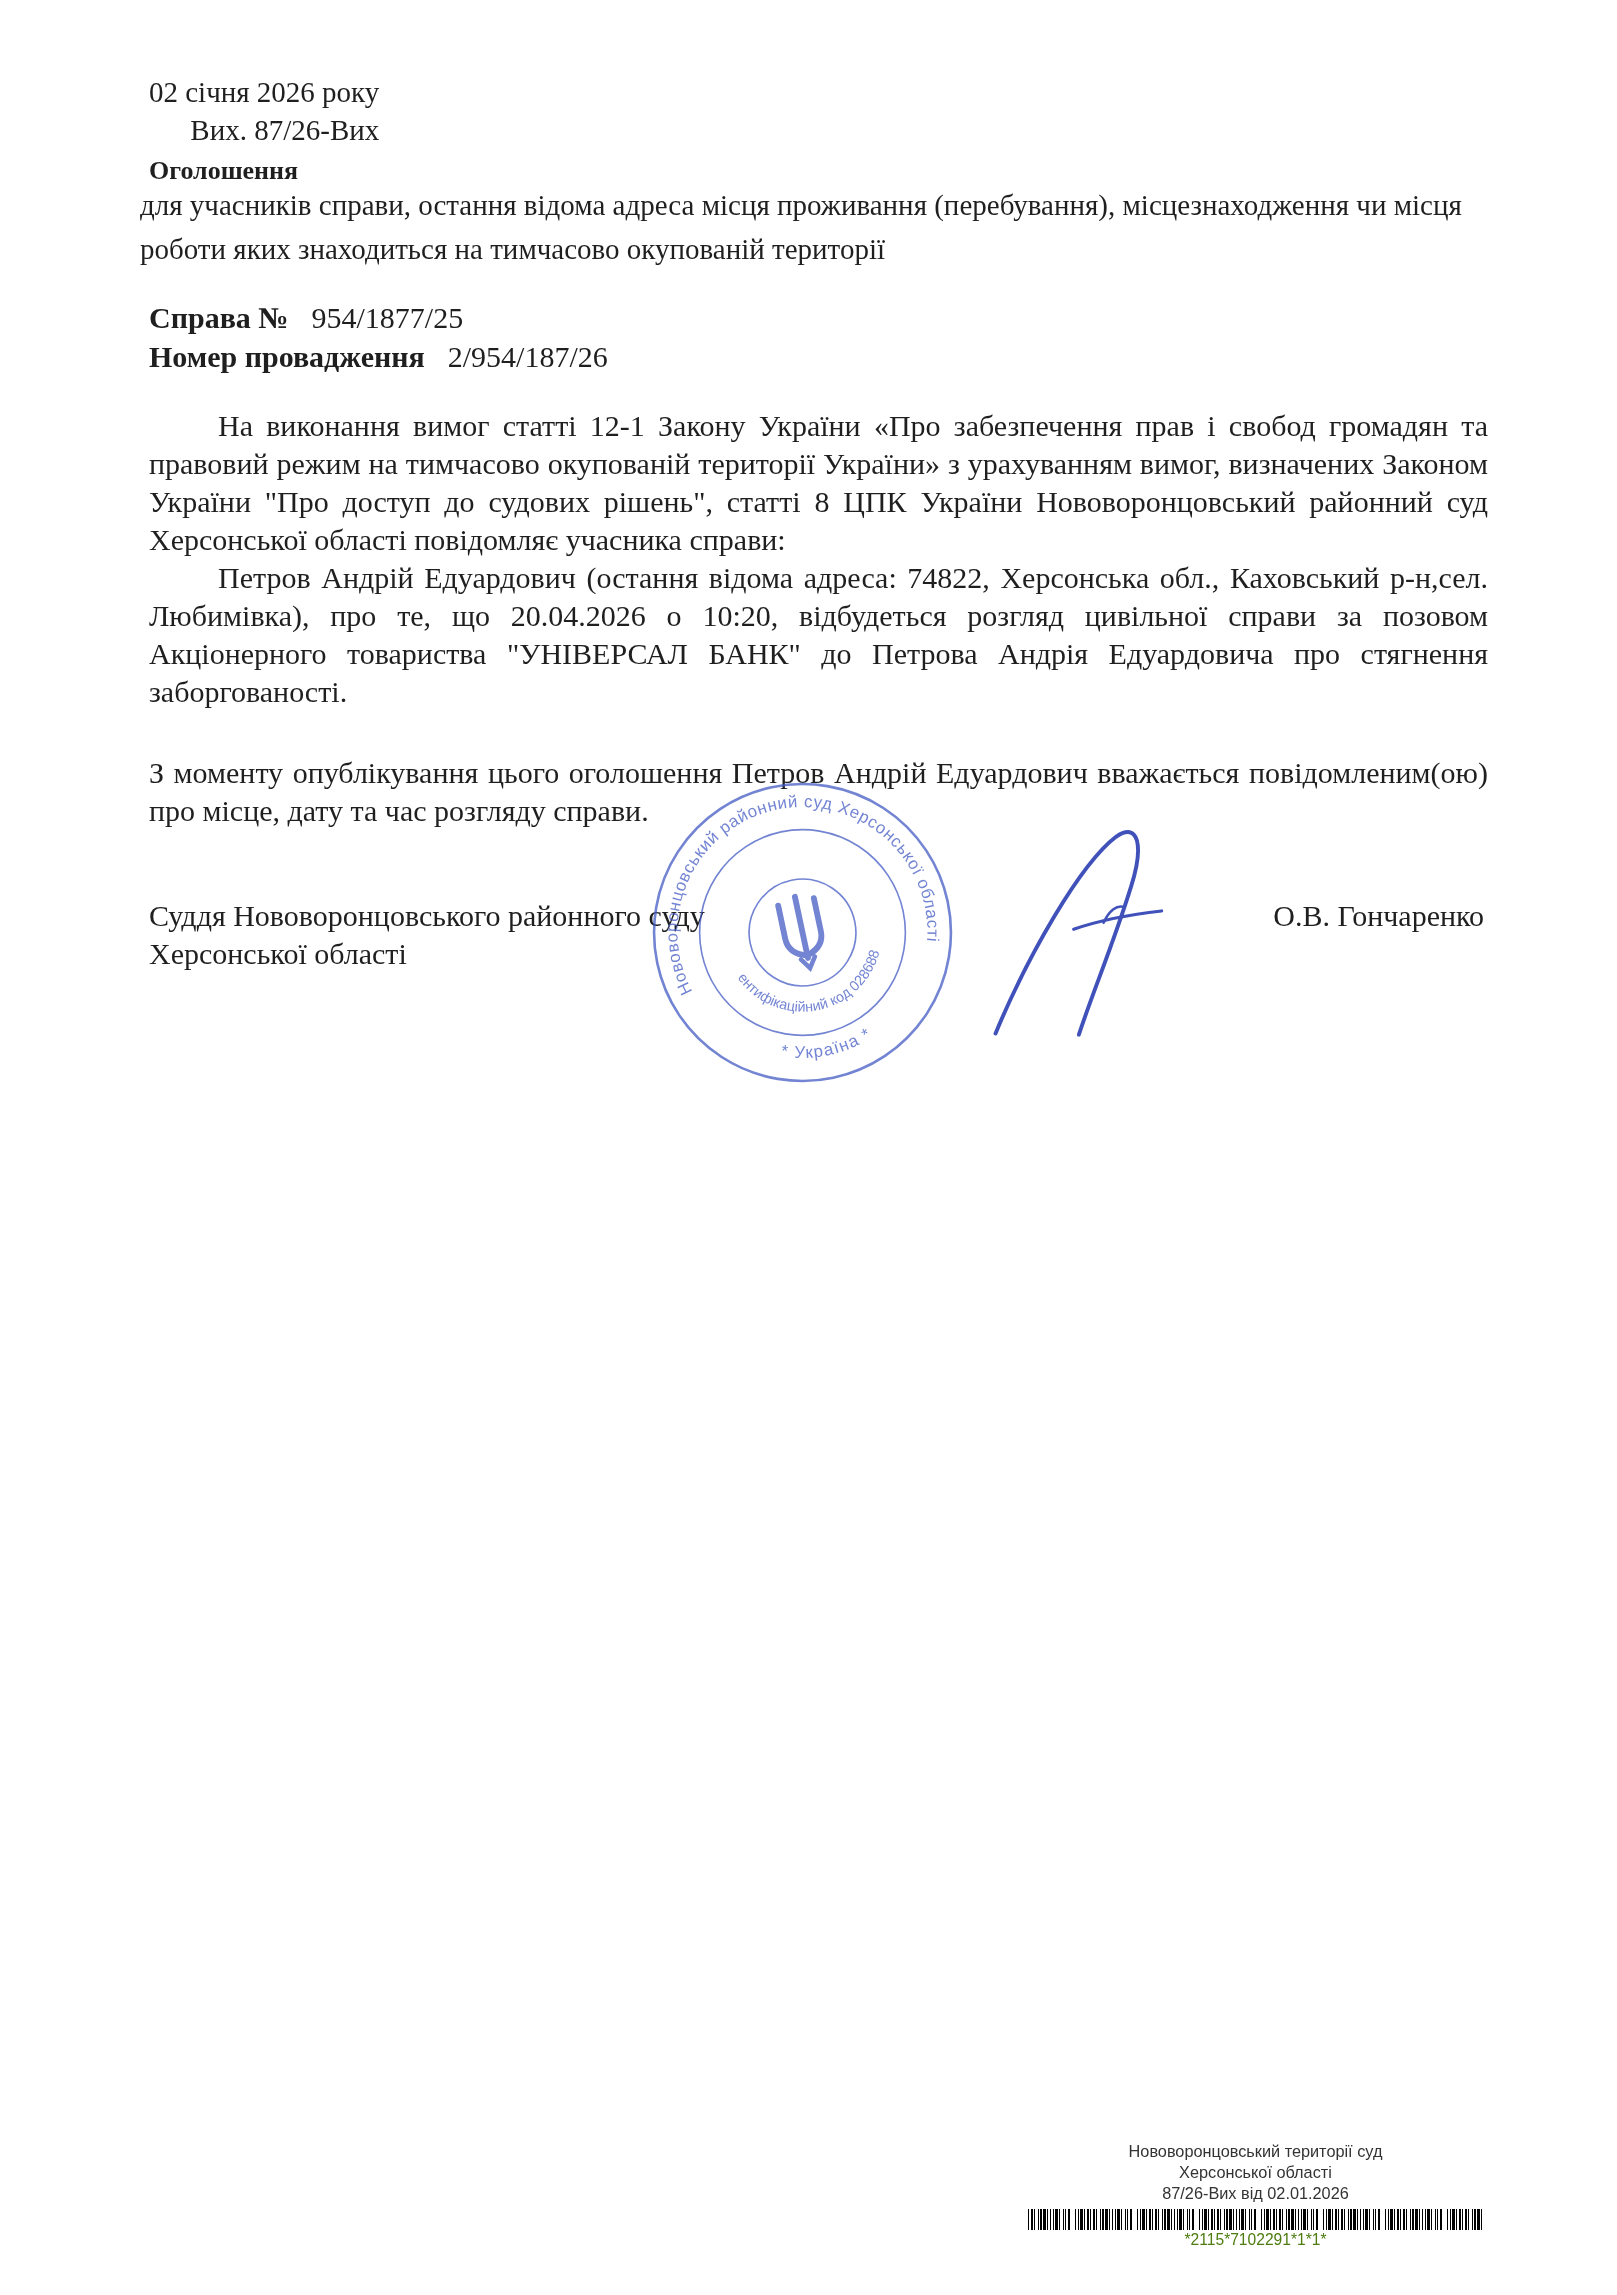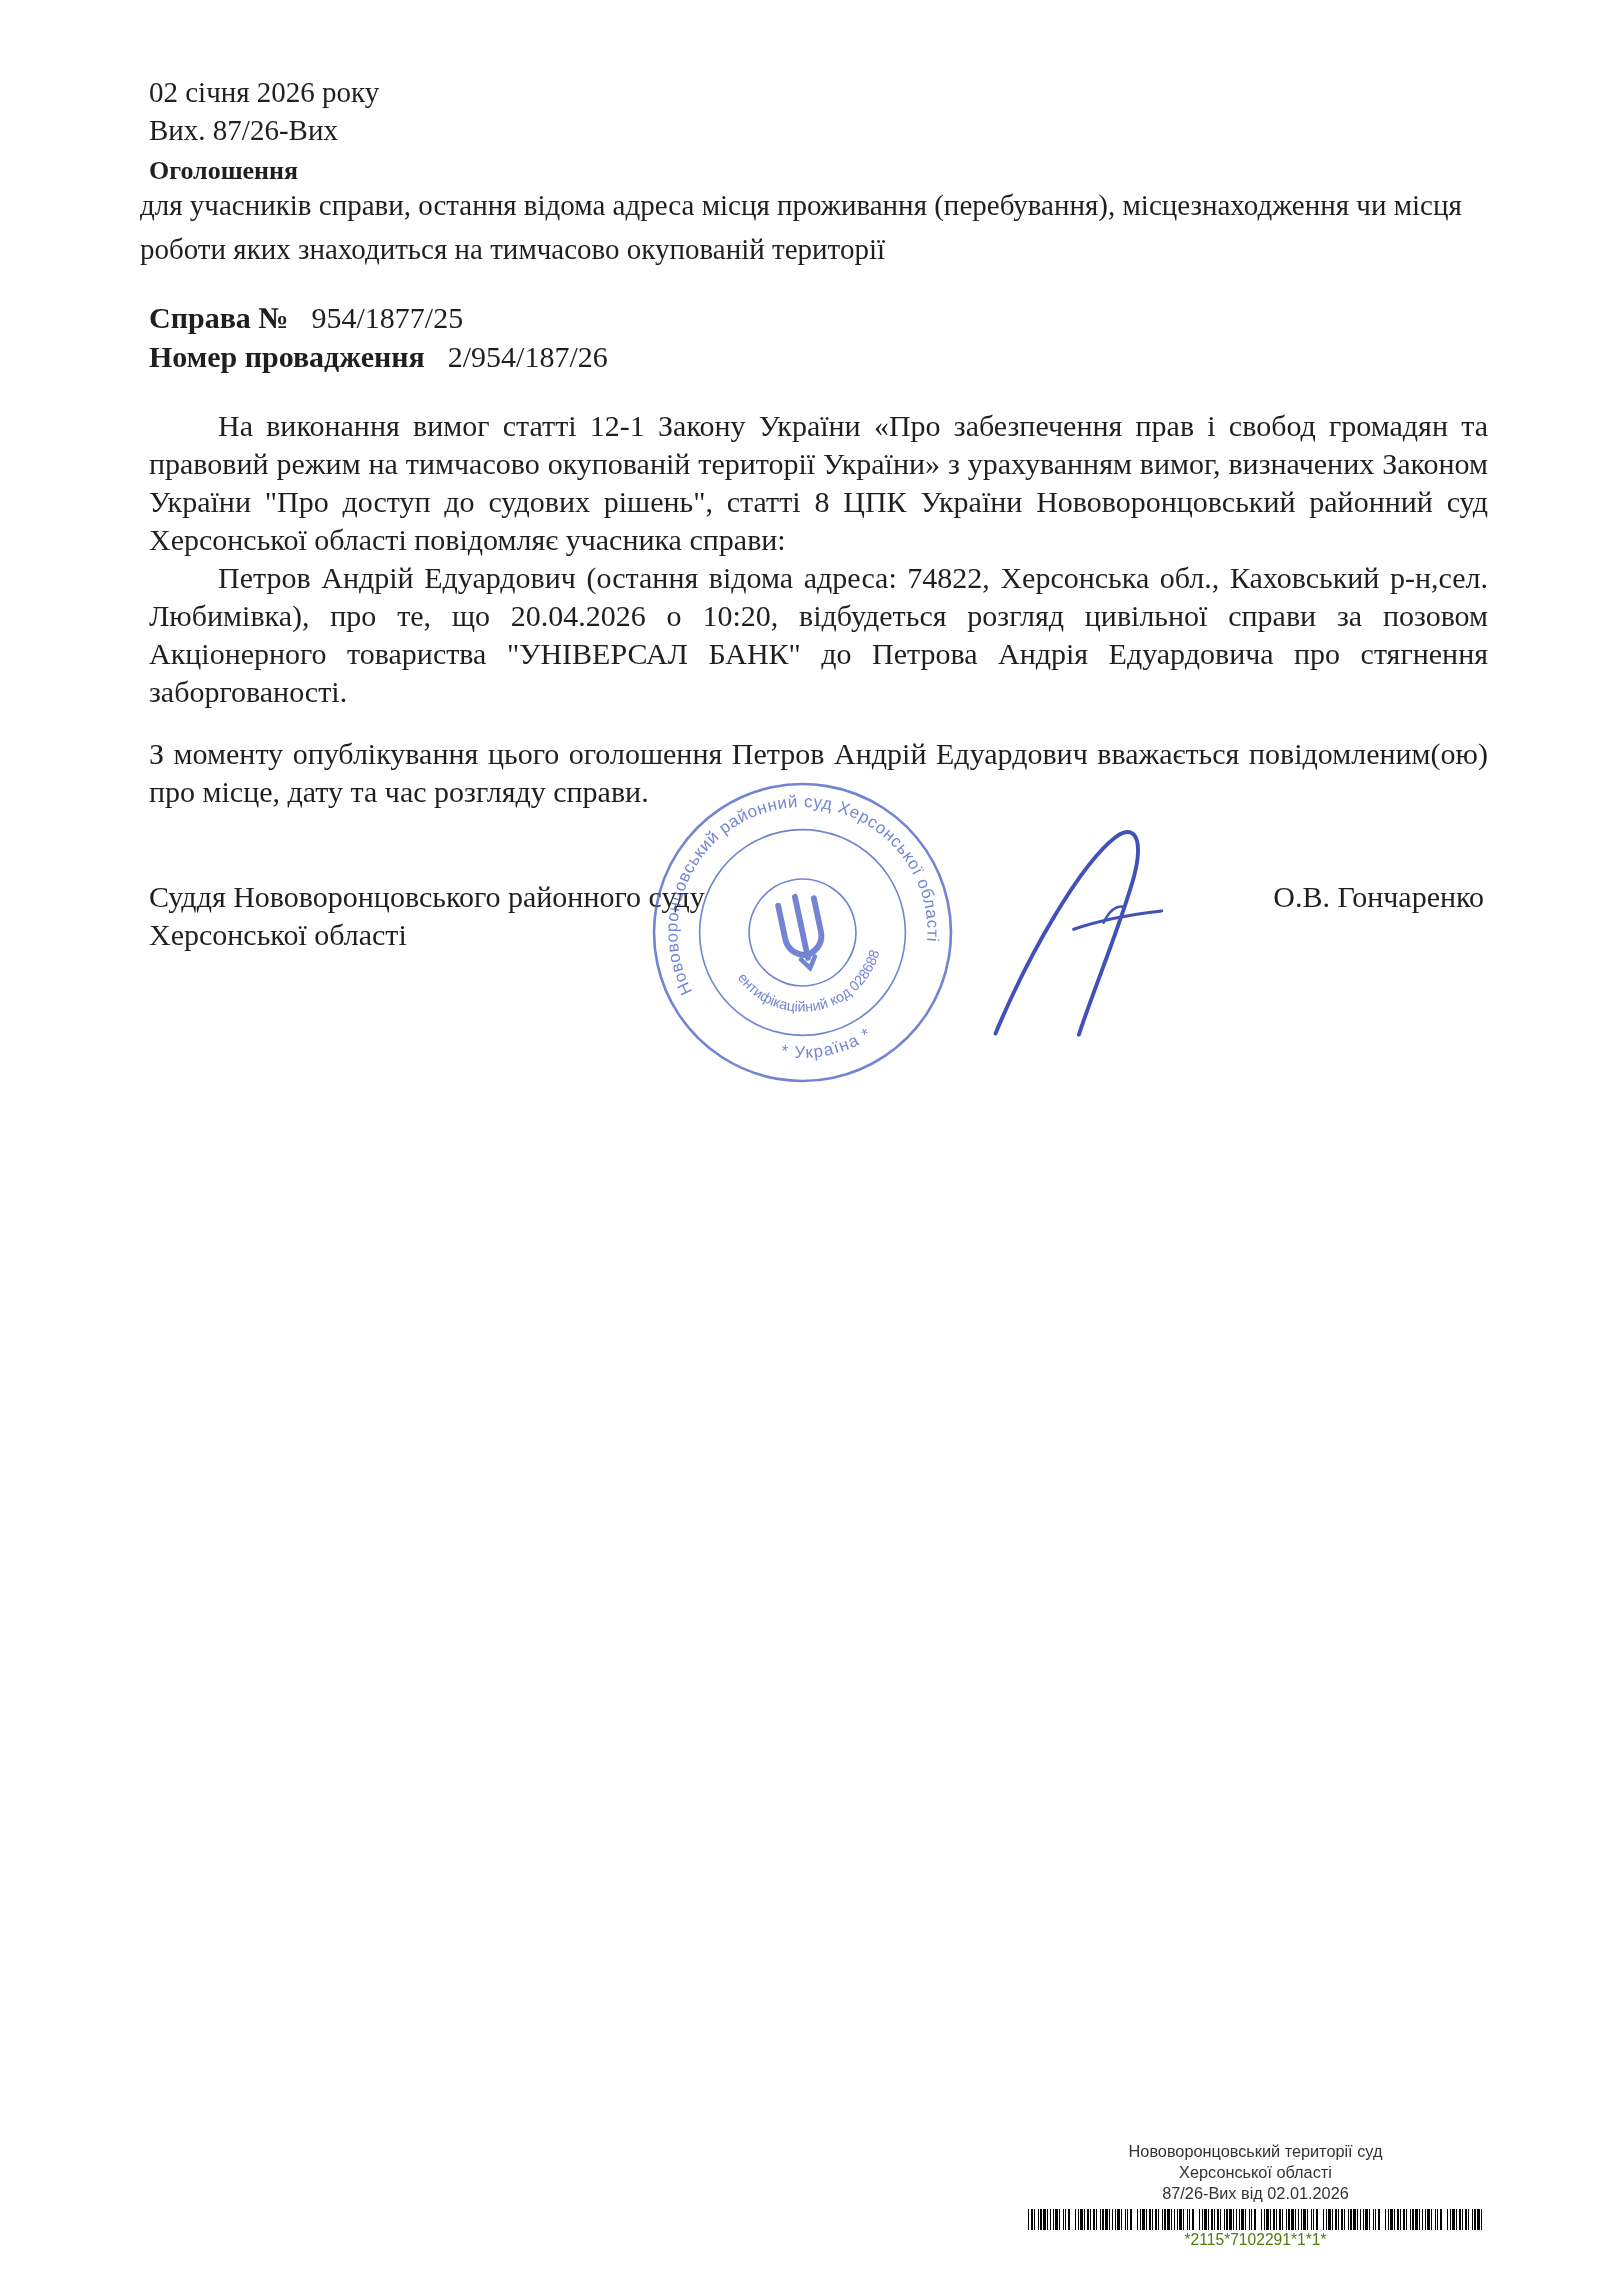--- a/index.html
+++ b/index.html
@@ -13,21 +13,21 @@
     width:1618px;
     height:2295px;
     background:#ffffff;
     font-family:"Liberation Serif", serif;
     color:var(--text-color);
     overflow:hidden;
   }
   .header-block{
     position:absolute;
     left:149px; top:73px;
-    font-size:29px; line-height:38px;
+    font-size:29px; line-height:38px;text-align:right;
   }
   .title-block{
     position:absolute;
     left:149px; top:156px; width:1339px;
     text-align:left;
     font-size:26px; font-weight:bold;
   }
   .subtitle-block{
     position:absolute;
     left:140px; top:183px; width:1357px;
@@ -42,21 +42,21 @@
   .case-block .lbl{font-weight:bold;}
   .case-block .val{margin-left:23px;}
   .main-text{
     position:absolute;
     left:149px; top:407px; width:1339px;
     font-size:30px; line-height:38px;
     text-align:justify;
   }
   .main-text p{margin:0; text-indent:69px;}
   .main-text p.no-indent{text-indent:0;}
-  .main-text p.gap{margin-top:24px;}
+  .main-text p.gap{margin-top:43px;}
   .judge-row{
     margin-top:67px;
     display:flex;
     justify-content:space-between;
     align-items:flex-start;
     text-align:left;
   }
   .judge-right{white-space:nowrap; padding-right:3.9px;}
   .stamp-svg{
     position:absolute;

